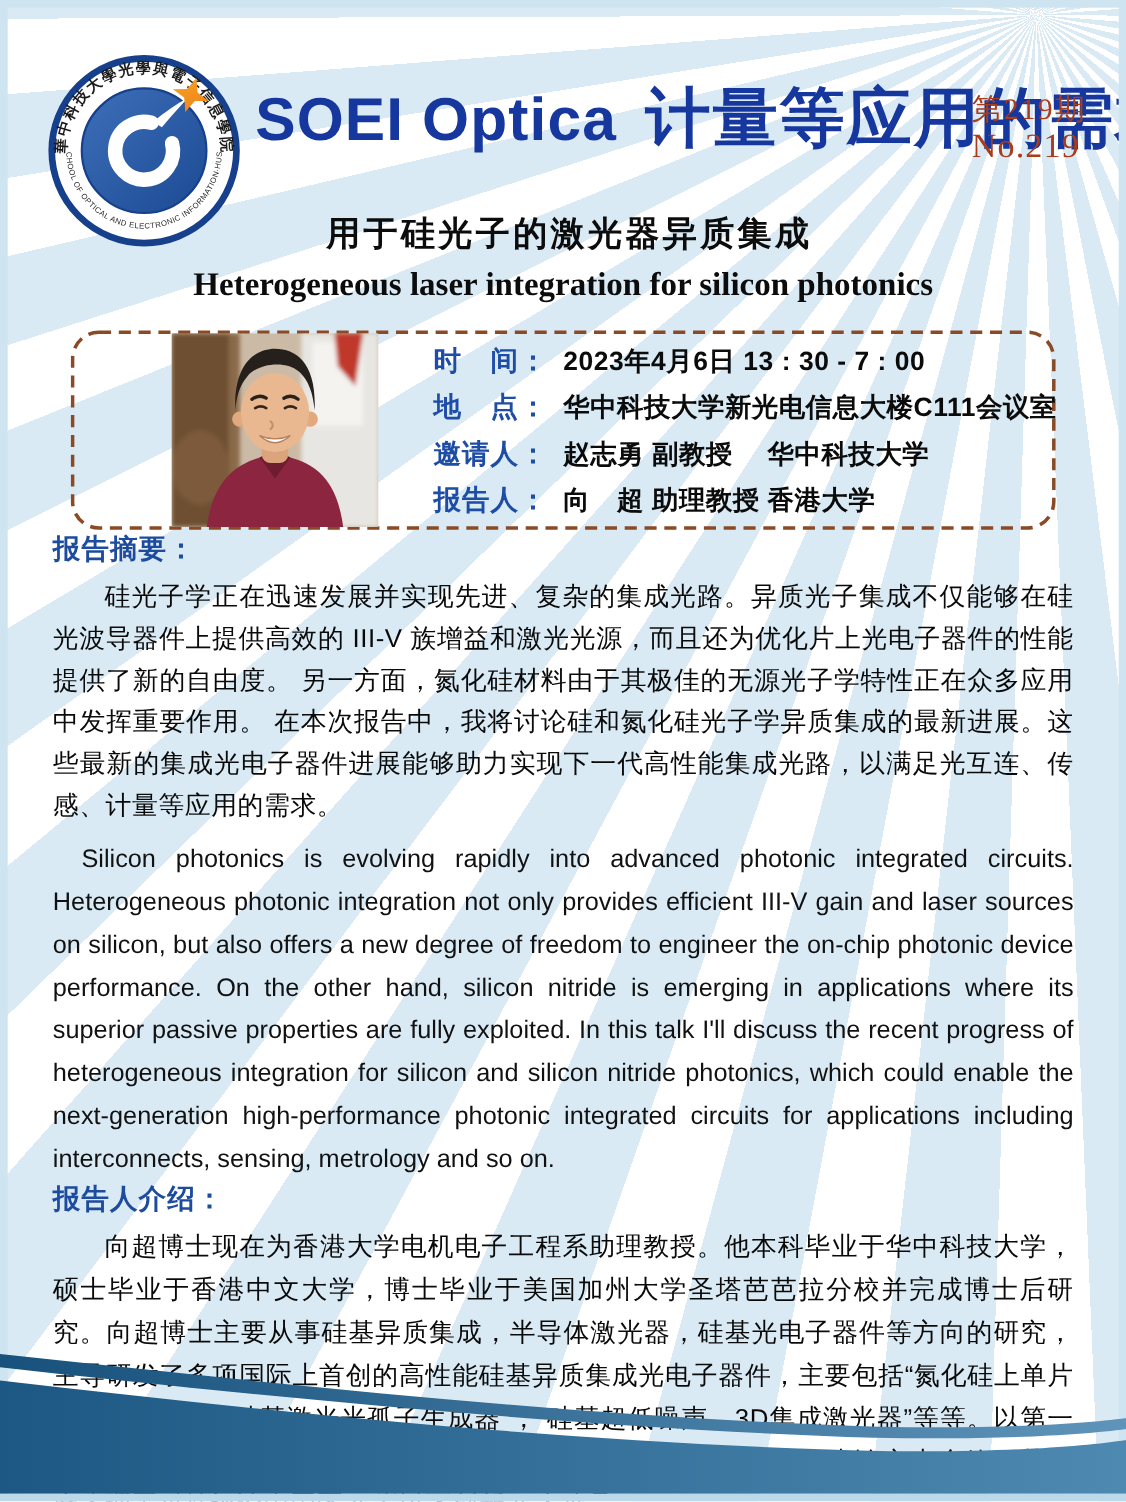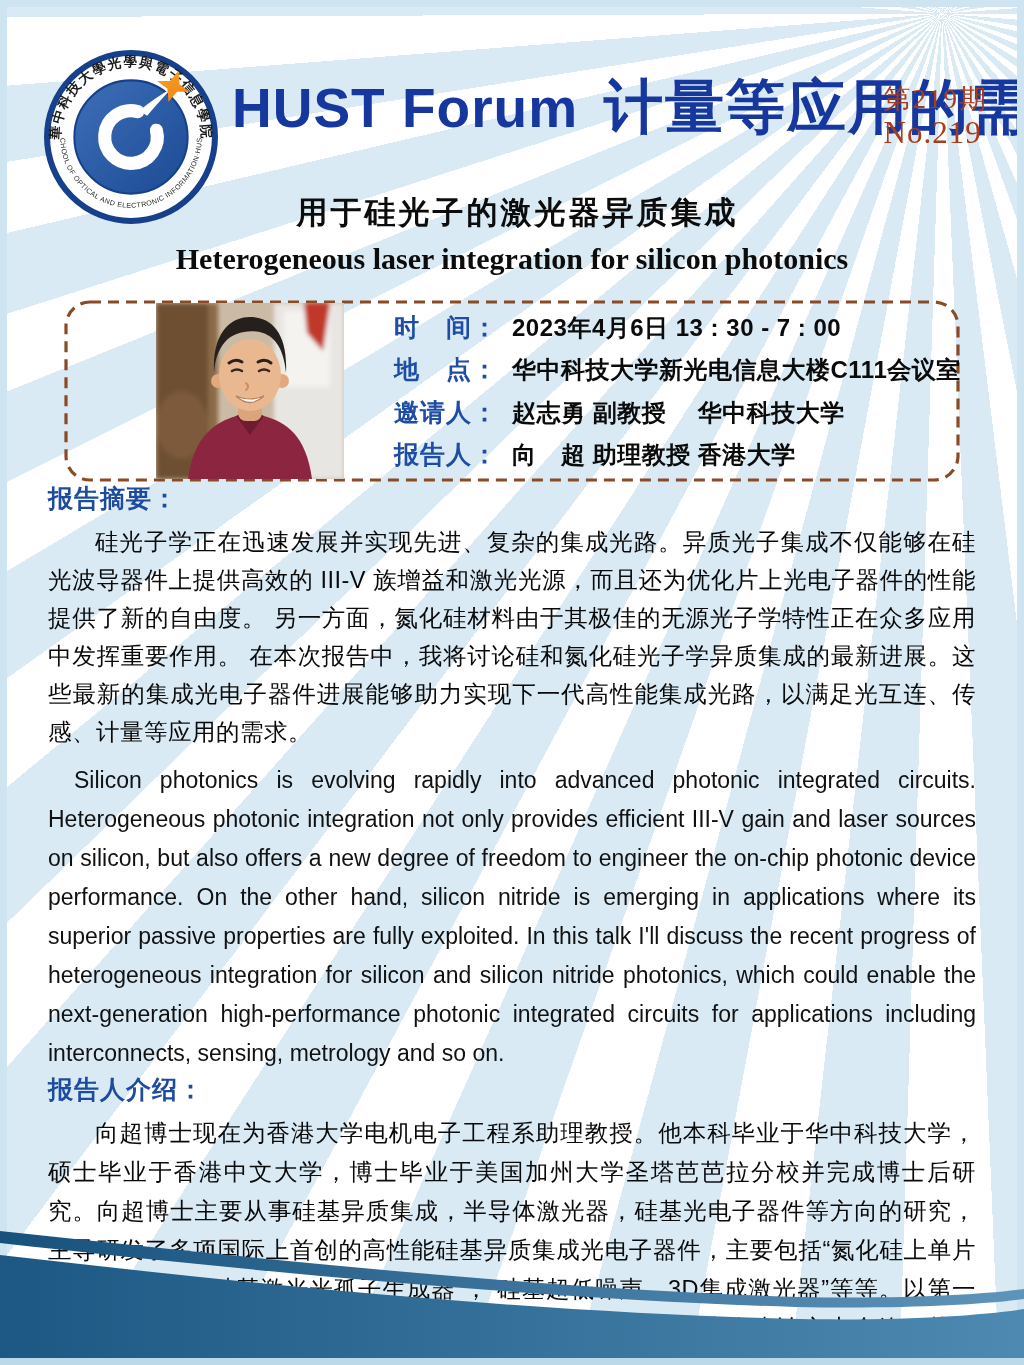--- a/index.html
+++ b/index.html
@@ -78,21 +78,21 @@
         <textPath href="#arcBot" startOffset="50%" text-anchor="middle">SCHOOL OF OPTICAL AND ELECTRONIC INFORMATION·HUST</textPath>
       </text>
       <g>
         <path d="M94.7,62.9 A26,26 0 1 0 113.1,81.3" fill="none" stroke="#ffffff" stroke-width="13" stroke-linecap="round"></path>
         <path d="M96,62 Q112,49 128,40 Q113,56 104,67 Z" fill="#ffffff"></path>
       </g>
       <path d="M130,22 L135,34 L147,38 L135,42 L130,54 L125,42 L113,38 L125,34 Z" fill="url(#starGrad)" transform="rotate(18 130 38)"></path>
     </svg>
 
     <div class="brand">
-      <span class="en">HUST Forum</span><span class="cn">计量等应用的需求</span>
+      <span class="en">SOEI Optica</span><span class="cn">计量等应用的需求</span>
     </div>
 
     <div class="issue">
       <div class="cn">第219期</div>
       <div class="en">No.219</div>
     </div>
   </div>
 
   <div class="talk-cn">用于硅光子的激光器异质集成</div>
   <div class="talk-en">Heterogeneous laser integration for silicon photonics</div>

